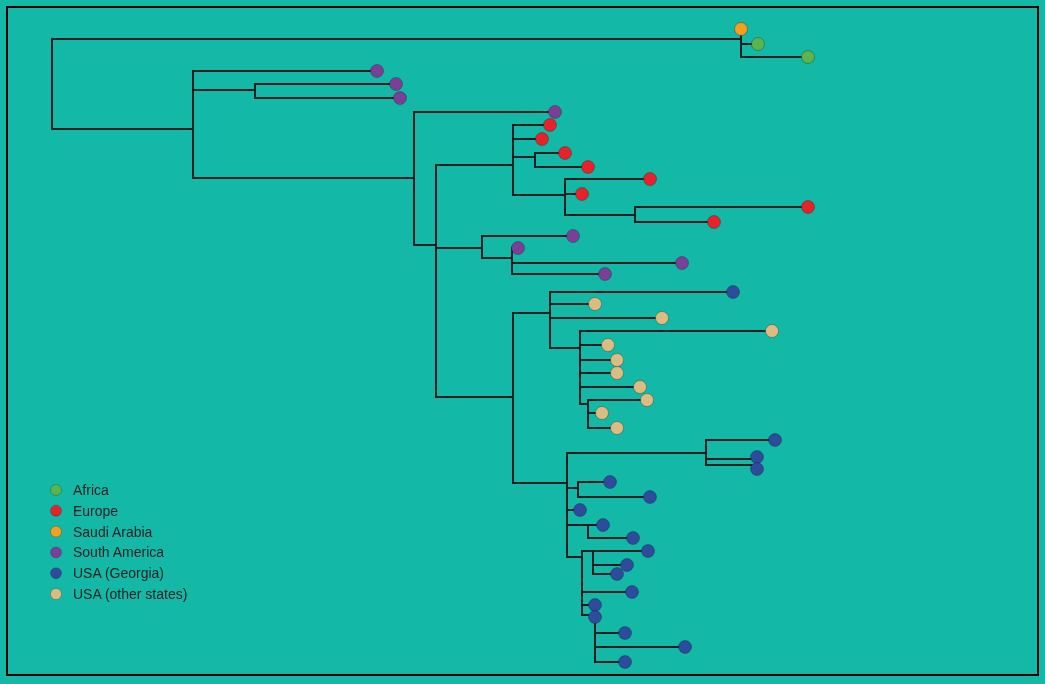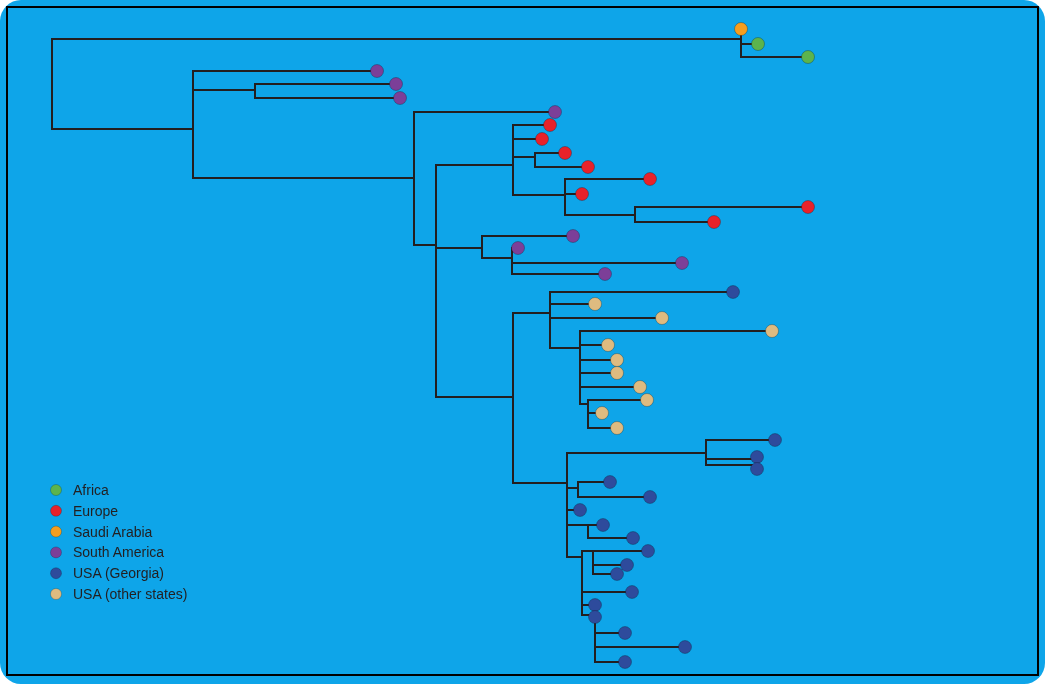--- a/index.html
+++ b/index.html
@@ -1,23 +1,22 @@
 <!DOCTYPE html>
 <html><head>
 <meta charset="utf-8">
 <style>
   html, body { margin: 0; padding: 0; background: #ffffff; }
   .figure-canvas {
     position: relative;
     width: 1045px;
     height: 684px;
-    background: #0ea5e9;
+    background: #14b8a6;
     font-family: "Liberation Sans", sans-serif;
     overflow: hidden;
-    border-radius: 21px;
   }
   svg { position: absolute; left: 0; top: 0; }
   .legend-label {
     font-family: "Liberation Sans", sans-serif;
     font-size: 14px;
     fill: #231f20;
   }
 </style>
 </head>
 <body>

